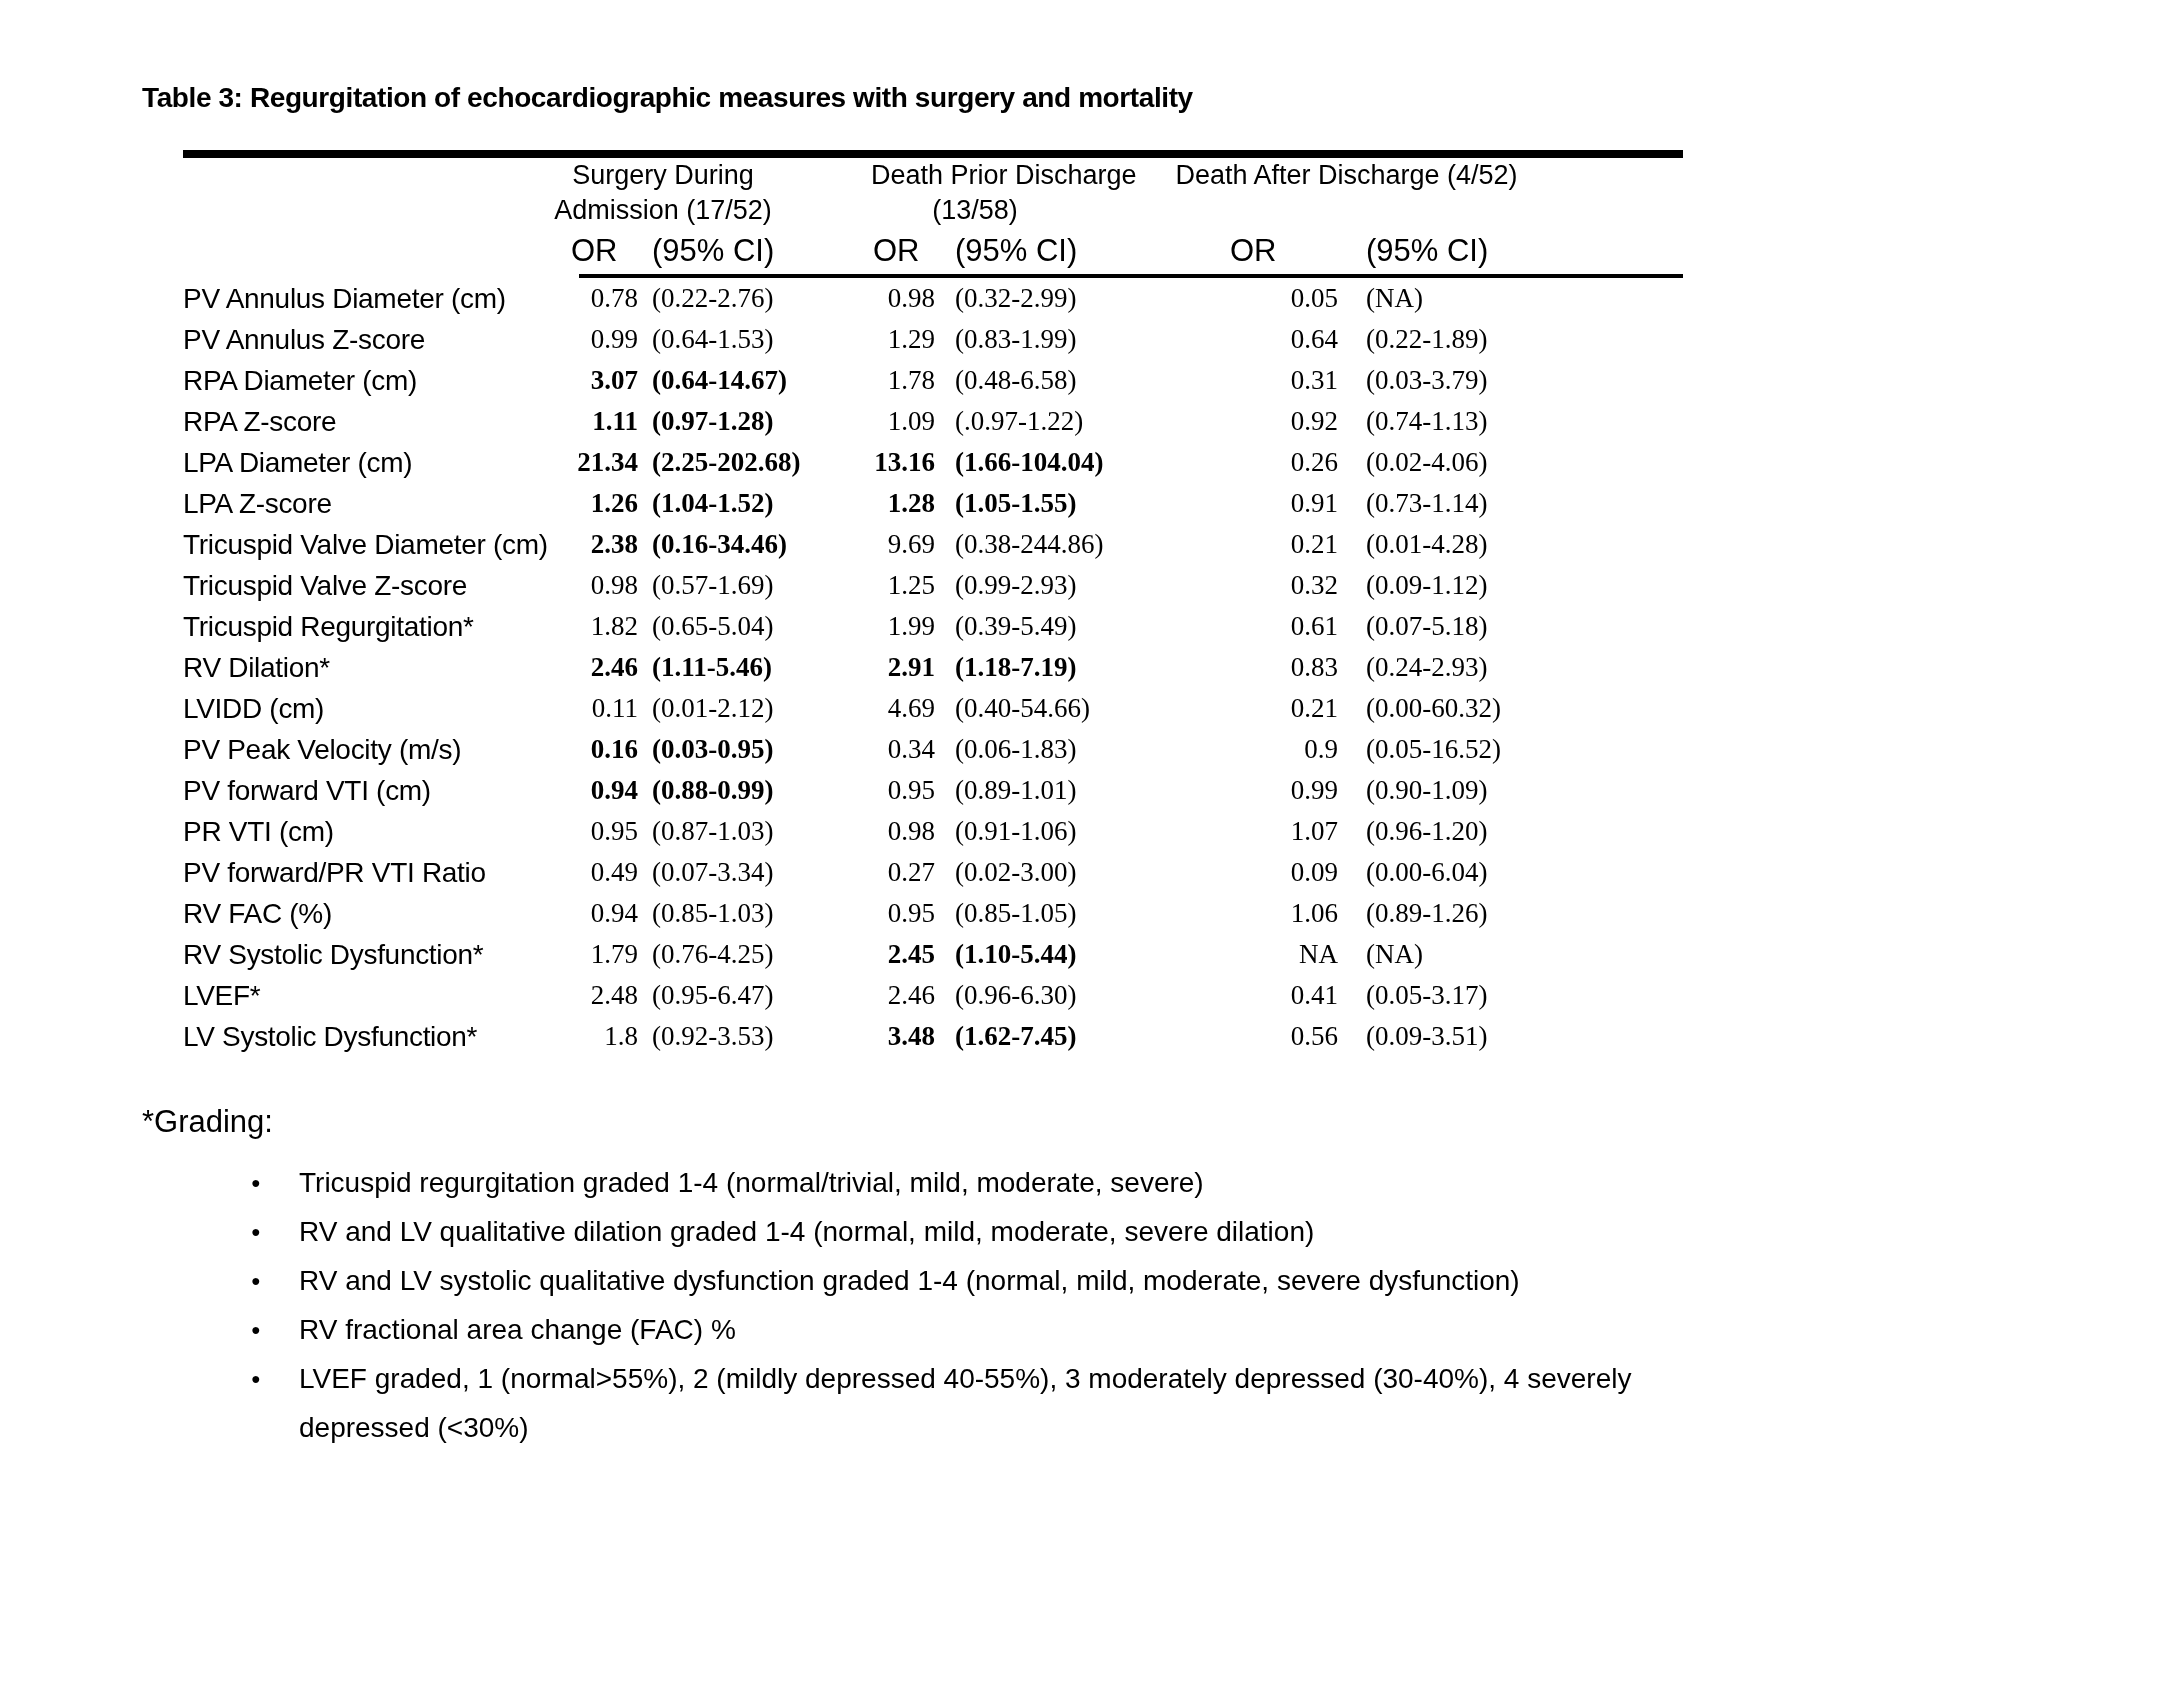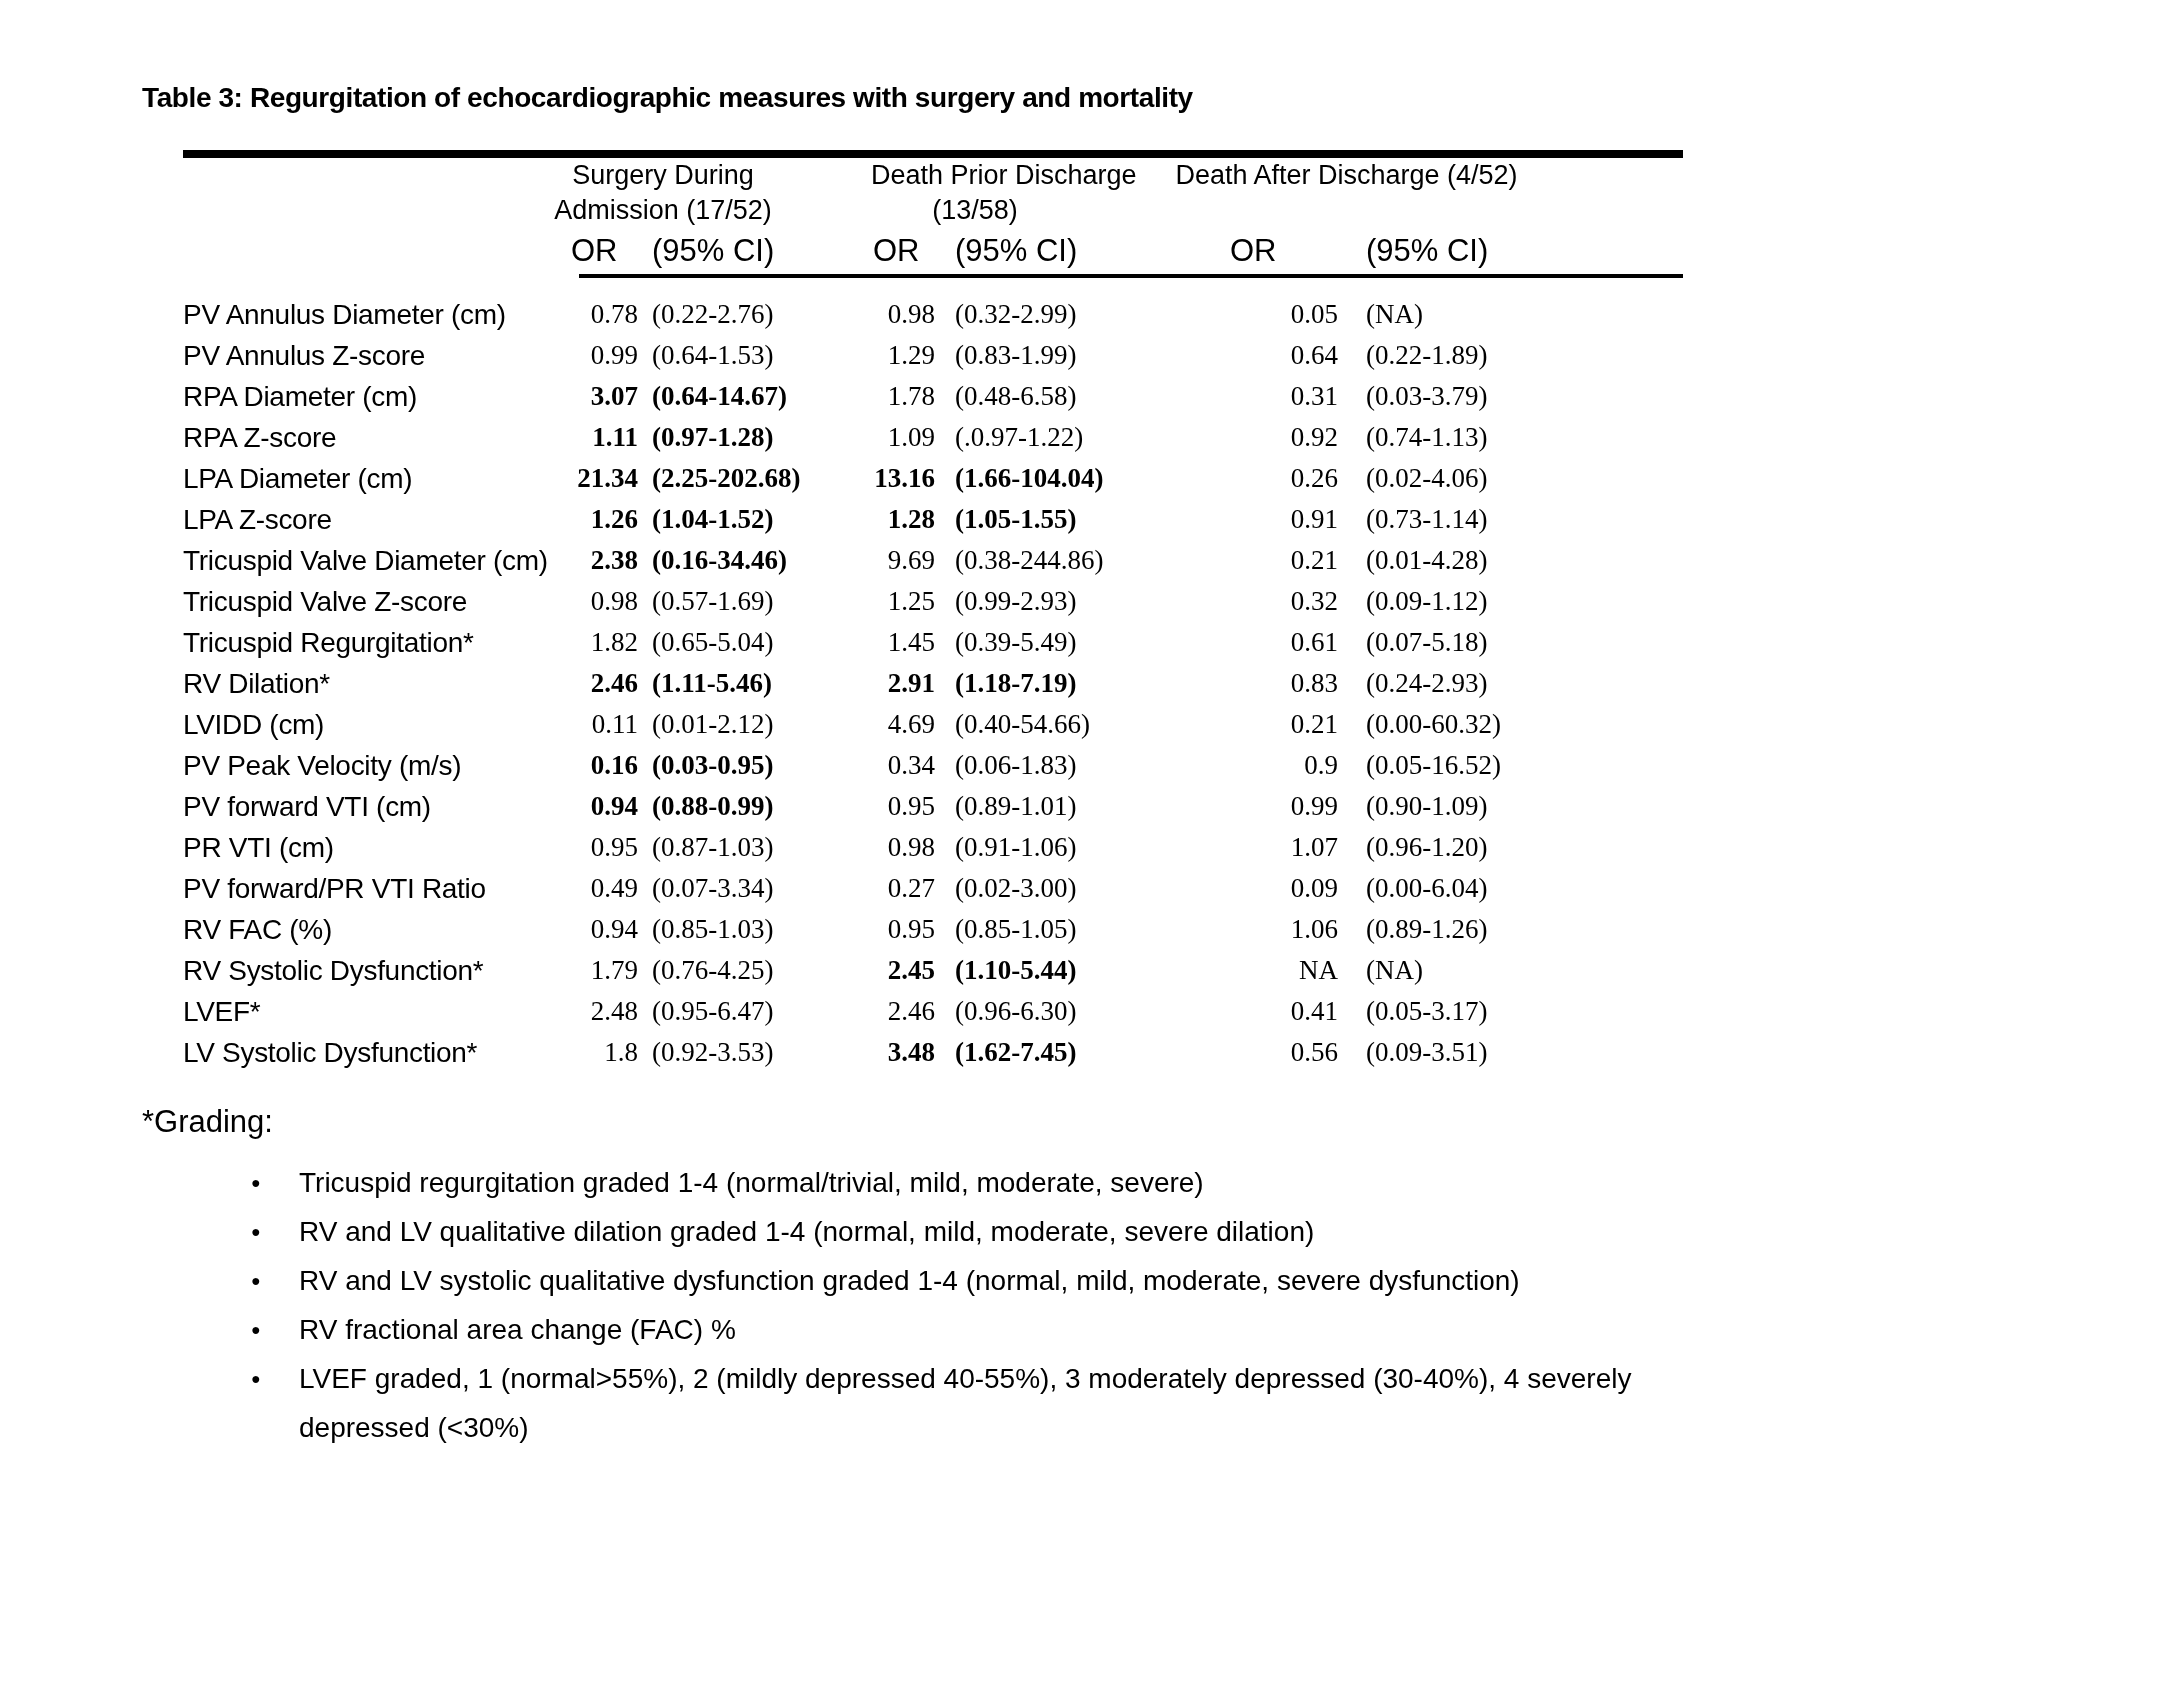--- a/index.html
+++ b/index.html
@@ -27,21 +27,21 @@
     display:grid;grid-template-columns:371px 84px 233px 64px 233px 170px 345px;
     font-size:31px;line-height:36px;padding-top:5px;
   }
   .sub .or1{padding-left:17px;}
   .sub .or2{padding-left:2px;}
   .sub .or3{padding-left:62px;}
   .sub .ci1{padding-left:14px;}
   .sub .ci2{padding-left:20px;}
   .sub .ci3{padding-left:28px;}
   .rule-mid{height:4px;background:#000;margin-left:396px;margin-top:5px;}
-  .tbody{margin-top:16px;}
+  .tbody{margin-top:0;}
   .row{
     display:grid;grid-template-columns:371px 84px 233px 64px 233px 170px 345px;
     height:41px;align-items:center;
   }
   .row .lbl{font-size:28px;letter-spacing:-0.3px;white-space:nowrap;}
   .row .or{font-family:"Liberation Serif",serif;font-size:27px;text-align:right;white-space:nowrap;}
   .row .ci{font-family:"Liberation Serif",serif;font-size:27px;white-space:nowrap;}
   .row .c1{padding-left:14px;}
   .row .c2{padding-left:20px;}
   .row .c3{padding-left:28px;}
@@ -165,21 +165,21 @@
         <div class="ci c1">(0.57-1.69)</div>
         <div class="or">1.25</div>
         <div class="ci c2">(0.99-2.93)</div>
         <div class="or">0.32</div>
         <div class="ci c3">(0.09-1.12)</div>
       </div>
       <div class="row">
         <div class="lbl">Tricuspid Regurgitation*</div>
         <div class="or">1.82</div>
         <div class="ci c1">(0.65-5.04)</div>
-        <div class="or">1.45</div>
+        <div class="or">1.99</div>
         <div class="ci c2">(0.39-5.49)</div>
         <div class="or">0.61</div>
         <div class="ci c3">(0.07-5.18)</div>
       </div>
       <div class="row">
         <div class="lbl">RV Dilation*</div>
         <div class="or b">2.46</div>
         <div class="ci c1 b">(1.11-5.46)</div>
         <div class="or b">2.91</div>
         <div class="ci c2 b">(1.18-7.19)</div>

